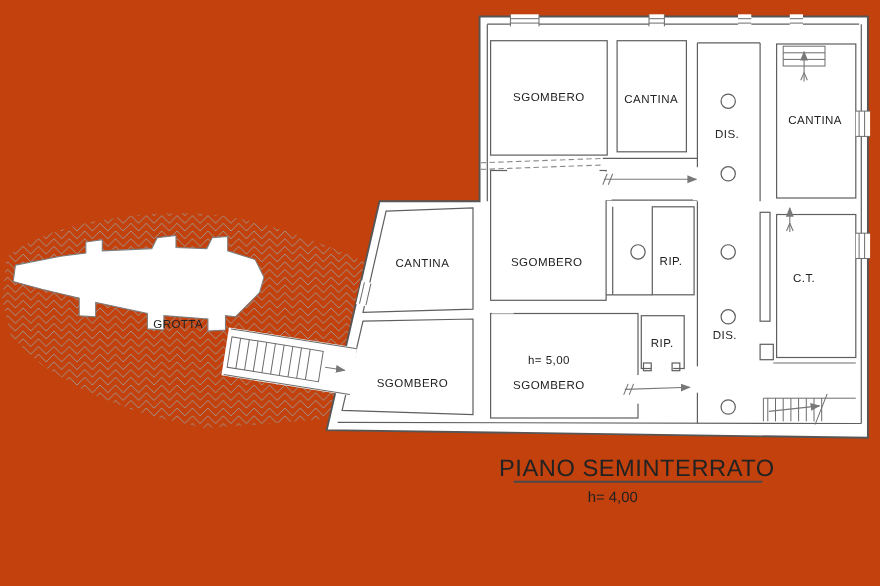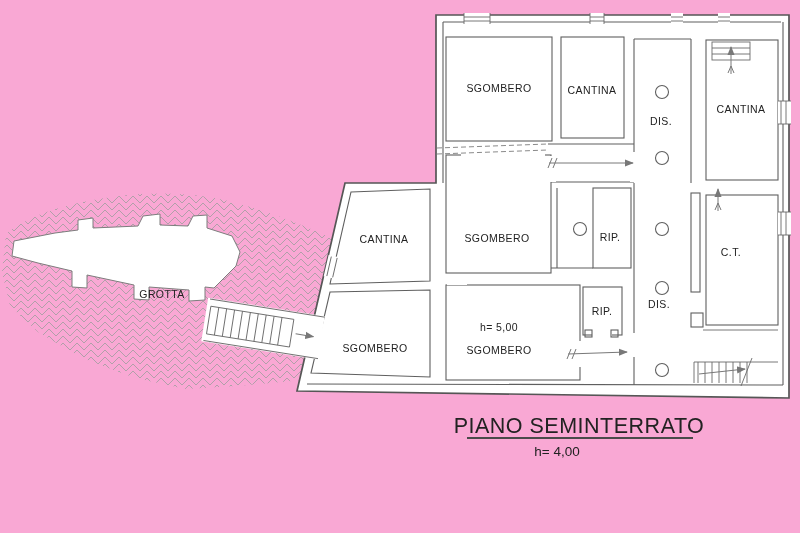--- a/index.html
+++ b/index.html
@@ -1,16 +1,16 @@
 <!DOCTYPE html>
 <html><head>
 <meta charset="utf-8">
 <style>
   html,body{margin:0;padding:0;background:#fff;}
-  .page{position:relative;width:800px;height:533px;background:#f9a8d4;overflow:hidden;
+  .page{position:relative;width:800px;height:533px;background:#c2410c;overflow:hidden;
         font-family:"Liberation Sans", sans-serif;}
   svg{position:absolute;left:0;top:0;}
   svg text{font-family:"Liberation Sans", sans-serif;fill:#222222;}
   .lbl{font-size:10.5px;letter-spacing:.4px;text-anchor:middle;}
   .ttl{font-size:21.5px;letter-spacing:.5px;text-anchor:middle;}
   .sub{font-size:13.5px;text-anchor:middle;}
   .w  {stroke:#5f5f5f;fill:none;stroke-width:1.1;}
   .w2 {stroke:#565656;fill:#ffffff;stroke-width:1.7;}
   .wt {stroke:#6a6a6a;fill:none;stroke-width:.9;}
   .d  {stroke:#8a8a8a;fill:none;stroke-width:1;stroke-dasharray:5 3;}

